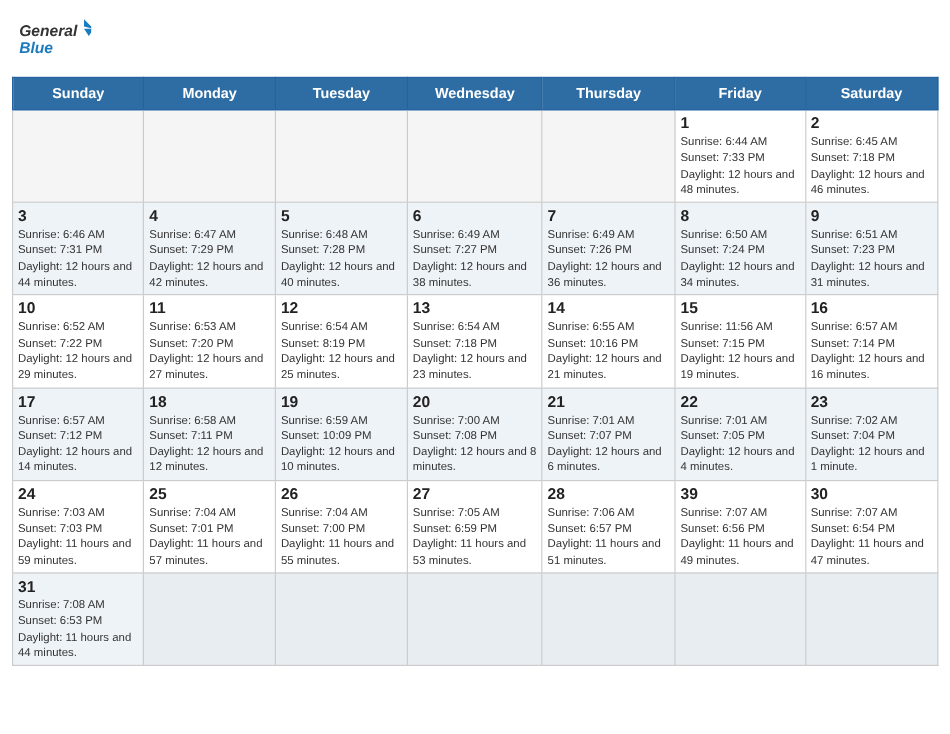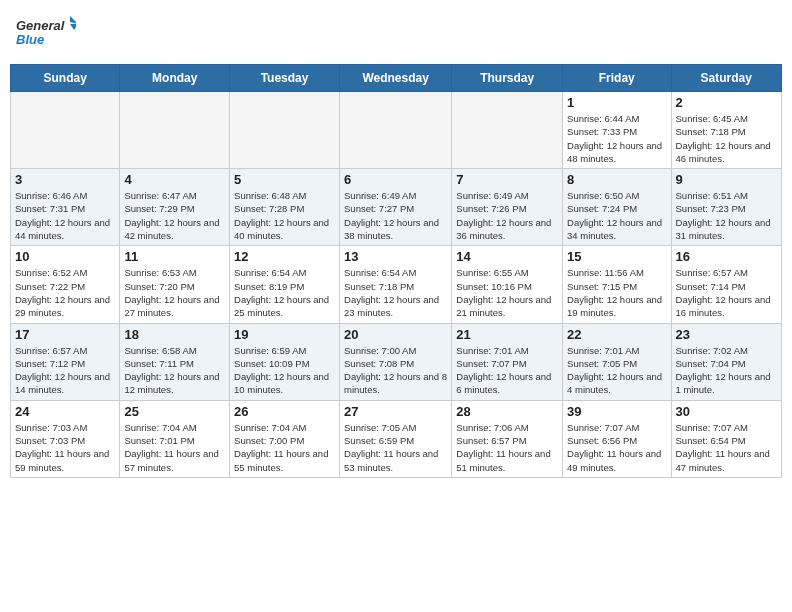--- a/index.html
+++ b/index.html
@@ -301,14 +301,28 @@
 Sunset: 6:56 PM
 Daylight: 11 hours and 49 minutes.</div>
         </td>
         <td>
           <span class="day-number">30</span>
           <div class="day-info">Sunrise: 7:07 AM
 Sunset: 6:54 PM
 Daylight: 11 hours and 47 minutes.</div>
         </td>
       </tr>
+      <tr class="row-shade">
+        <td>
+          <span class="day-number">31</span>
+          <div class="day-info">Sunrise: 7:08 AM
+Sunset: 6:53 PM
+Daylight: 11 hours and 44 minutes.</div>
+        </td>
+        <td class="empty"></td>
+        <td class="empty"></td>
+        <td class="empty"></td>
+        <td class="empty"></td>
+        <td class="empty"></td>
+        <td class="empty"></td>
+      </tr>
     </tbody>
 </table>
 
 </body></html>

